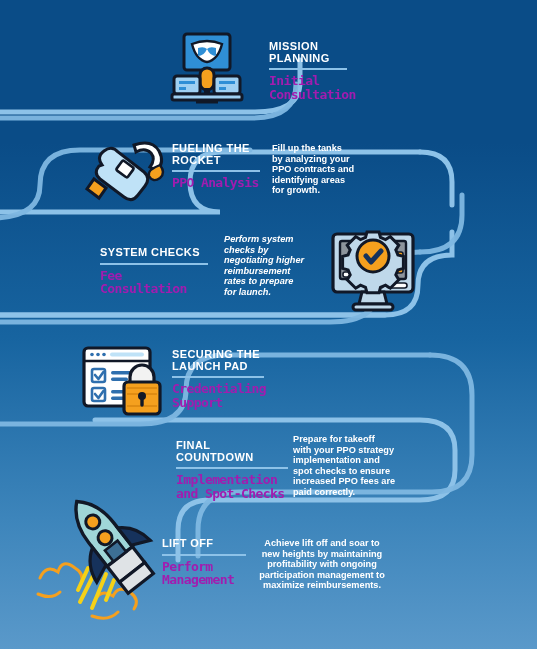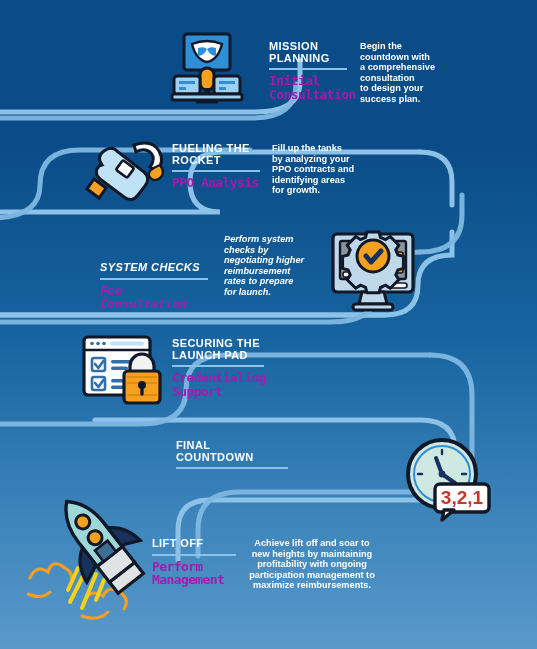--- a/index.html
+++ b/index.html
@@ -80,26 +80,20 @@
         <rect x="4" y="64" width="70" height="6" rx="2" fill="#9fd0f2" stroke="#111827" stroke-width="3"></rect>
       </svg>
     </div>
     <div class="txt" style="left:269px;top:41px;width:78px;">
       <div class="head">MISSION
 PLANNING</div>
       <div class="rule"></div>
       <div class="sub">Initial
 Consultation</div>
     </div>
-    <div class="txt body" style="left:360px;top:41px;width:105px;">Begin the
-countdown with
-a comprehensive
-consultation
-to design your
-success plan.</div>
   </div>
 
   <div class="step" style="left:0;top:0;width:537px;height:120px;">
     <div class="icon" style="left:82px;top:135px;">
       <svg width="92" height="70" viewBox="0 0 92 70">
         <path d="M52 10 q18 -6 25 6 q6 11 -2 20 l-7 -4 q6 -8 1 -14 q-6 -6 -15 -1z" fill="#ffffff" stroke="#111827" stroke-width="3"></path>
         <path d="M20 30 q-6 -8 2 -14 q8 -6 14 1 l26 20 q7 6 1 14 l-7 9 q-6 8 -14 2 l-24 -18 q-7 -6 -1 -13z" fill="#bfe2f7" stroke="#111827" stroke-width="3"></path>
         <rect x="36" y="28" width="14" height="12" rx="2" transform="rotate(36 43 34)" fill="#ffffff" stroke="#111827" stroke-width="2.6"></rect>
         <path d="M12 44 l12 9 l-7 10 l-12 -9z" fill="#f5a01e" stroke="#111827" stroke-width="3"></path>
         <path d="M78 30 q6 8 0 13 q-7 5 -11 -2 q-2 -6 11 -11z" fill="#f5a01e" stroke="#111827" stroke-width="2.4"></path>
@@ -112,21 +106,21 @@
 for growth.</div>
     <div class="txt" style="left:172px;top:143px;width:88px;">
       <div class="head">FUELING THE
 ROCKET</div>
       <div class="rule"></div>
       <div class="sub">PPO Analysis</div>
     </div>
   </div>
 
   <div class="step" style="left:0;top:0;width:537px;height:120px;">
-    <div class="txt" style="left:100px;top:262px;width:108px;font-style:italic;">
+    <div class="txt" style="left:100px;top:247px;width:108px;">
       <div class="head">SYSTEM CHECKS</div>
       <div class="rule"></div>
       <div class="sub">Fee Consultation</div>
     </div>
     <div class="txt body" style="left:224px;top:234px;width:100px;font-style:italic;">Perform system
 checks by
 negotiating higher
 reimbursement
 rates to prepare
 for launch.</div>
@@ -149,21 +143,21 @@
           <g fill="#bfd8ea" stroke="#111827" stroke-width="3">
             <path d="M -6 -24 h12 l1.5 5.5 l5 2.1 l4.8 -3 l8.5 8.5 l-3 4.8 l2.1 5 l5.5 1.5 v12 l-5.5 1.5 l-2.1 5 l3 4.8 l-8.5 8.5 l-4.8 -3 l-5 2.1 l-1.5 5.5 h-12 l-1.5 -5.5 l-5 -2.1 l-4.8 3 l-8.5 -8.5 l3 -4.8 l-2.1 -5 l-5.5 -1.5 v-12 l5.5 -1.5 l2.1 -5 l-3 -4.8 l8.5 -8.5 l4.8 3 l5 -2.1z"></path>
           </g>
           <circle cx="0" cy="0" r="16" fill="#f5a01e" stroke="#111827" stroke-width="3"></circle>
           <path d="M -7 0 l5 6 l10 -11" fill="none" stroke="#16325c" stroke-width="5" stroke-linecap="round" stroke-linejoin="round"></path>
         </g>
       </svg>
     </div>
   </div>
 
-  <div class="step" style="left:0;top:0;width:456px;height:120px;">
+  <div class="step" style="left:0;top:11px;width:456px;height:120px;">
     <div class="icon" style="left:80px;top:333px;">
       <svg width="90" height="76" viewBox="0 0 90 76">
         <rect x="4" y="4" width="66" height="58" rx="4" fill="#ffffff" stroke="#111827" stroke-width="3.2"></rect>
         <path d="M4 17 h66" stroke="#111827" stroke-width="2.6"></path>
         <circle cx="12" cy="10.5" r="1.8" fill="#2f6fae"></circle>
         <circle cx="18" cy="10.5" r="1.8" fill="#2f6fae"></circle>
         <circle cx="24" cy="10.5" r="1.8" fill="#2f6fae"></circle>
         <rect x="30" y="8.6" width="34" height="4" rx="2" fill="#bfe2f7"></rect>
         <rect x="12" y="25" width="13" height="13" rx="2" fill="#ffffff" stroke="#2f6fae" stroke-width="2.6"></rect>
         <path d="M15 31 l3.4 4 l5 -7" fill="none" stroke="#2f6fae" stroke-width="2.6" stroke-linecap="round" stroke-linejoin="round"></path>
@@ -192,44 +186,32 @@
       <div class="sub">Credentialing
 Support</div>
     </div>
   </div>
 
   <div class="step" style="left:0;top:0;width:537px;height:120px;">
     <div class="txt" style="left:176px;top:440px;width:112px;">
       <div class="head">FINAL
 COUNTDOWN</div>
       <div class="rule"></div>
-    </div>
-    <div class="icon" style="left:400px;top:434px;">
-      <svg width="92" height="88" viewBox="0 0 92 88">
-        <circle cx="42" cy="40" r="34" fill="#cfe8e2" stroke="#111827" stroke-width="4"></circle>
-        <circle cx="42" cy="40" r="28" fill="#cfe8e2" stroke="#2f8fd6" stroke-width="2"></circle>
-        <g stroke="#16325c" stroke-width="2.4" stroke-linecap="round">
-          <path d="M42 16 v4"></path>
-            <path d="M42 60 v4"></path>
-            <path d="M18 40 h4"></path>
-            <path d="M62 40 h4"></path>
-        </g>
-        <path d="M42 40 l-6 -16" stroke="#16325c" stroke-width="4" stroke-linecap="round" fill="none"></path>
-        <path d="M42 40 l13 9" stroke="#16325c" stroke-width="4" stroke-linecap="round" fill="none"></path>
-        <circle cx="42" cy="40" r="3.4" fill="#16325c"></circle>
-        <g>
-          <rect x="35" y="50" width="54" height="28" rx="5" fill="#ffffff" stroke="#111827" stroke-width="3.4"></rect>
-          <path d="M44 76 l-2 10 l12 -10z" fill="#ffffff" stroke="#111827" stroke-width="3.4" stroke-linejoin="round"></path>
-          <text x="62" y="70" font-family="Liberation Sans, sans-serif" font-size="19" font-weight="bold" fill="#c0392b" text-anchor="middle">3,2,1</text>
-        </g>
-      </svg>
-    </div>
-  </div>
-
-  <div class="step" style="left:2px;top:0;width:438px;height:130px;padding-left:11px;">
+      <div class="sub">Implementation
+and Spot-Checks</div>
+    </div>
+    <div class="txt body" style="left:293px;top:434px;width:118px;">Prepare for takeoff
+with your PPO strategy
+implementation and
+spot checks to ensure
+increased PPO fees are
+paid correctly.</div>
+  </div>
+
+  <div class="step" style="left:12px;top:0;width:438px;height:130px;padding-left:11px;">
     <div class="icon" style="left:20px;top:482px;">
       <svg width="130" height="140" viewBox="0 0 130 140">
         <g stroke="#f5a01e" stroke-width="3" fill="none" stroke-linecap="round">
           <path d="M8 96 q6 -14 18 -6 q4 -14 17 -4 q10 6 6 16"></path>
           <path d="M6 112 q14 6 22 -2"></path>
           <path d="M62 120 q6 -14 19 -6 q6 -12 18 -3 q9 7 3 16"></path>
           <path d="M60 134 q16 6 26 -4"></path>
         </g>
         <g stroke="#f5d117" stroke-width="4" fill="none" stroke-linecap="round">
           <path d="M66 84 l-18 36"></path>

